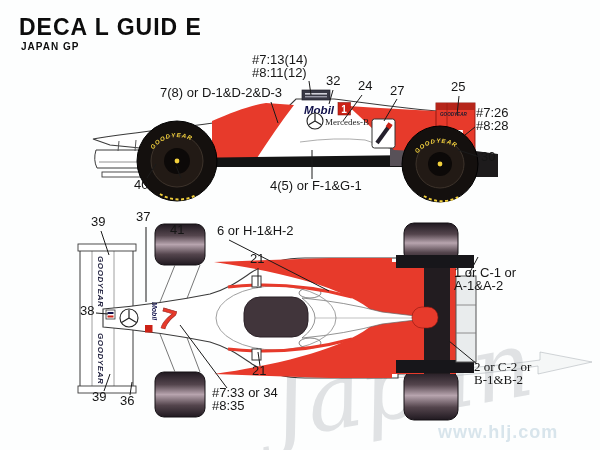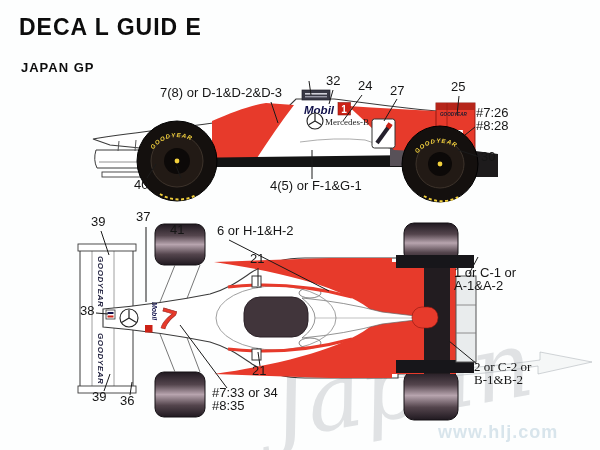--- a/index.html
+++ b/index.html
@@ -1,20 +1,20 @@
 <!DOCTYPE html>
 <html><head>
 <meta charset="utf-8">
 <style>
   html,body{margin:0;padding:0;background:#ffffff;}
   #canvas{position:relative;width:600px;height:450px;background:#fdfefe;overflow:hidden;
           font-family:"Liberation Sans",sans-serif;}
   .title{position:absolute;left:19px;top:14px;font-size:23px;font-weight:bold;color:#0d0d0d;
          letter-spacing:1px;}
-  .subtitle{position:absolute;left:21px;top:60px;font-size:13px;font-weight:bold;color:#0d0d0d;
+  .subtitle{position:absolute;left:21px;top:41px;font-size:10px;font-weight:bold;color:#0d0d0d;
          letter-spacing:1px;}
   .lbl{position:absolute;font-size:13px;color:#161616;line-height:12.5px;white-space:nowrap;}
   svg{position:absolute;left:0;top:0;}
   .wm-brand{position:absolute;left:253px;top:330px;font-size:34px;font-weight:bold;font-style:italic;
             color:rgba(148,154,158,0.45);letter-spacing:-1px;}
   .wm-script{position:absolute;left:268px;top:328px;width:310px;font-family:"DejaVu Serif",serif;
              font-style:italic;font-size:92px;color:rgba(170,176,181,0.35);transform:rotate(-10deg);}
   .wm-url{position:absolute;left:438px;top:422px;font-size:18px;font-weight:bold;
           color:rgba(186,208,221,0.55);letter-spacing:1px;}
 </style>
@@ -225,20 +225,24 @@
       <line x1="477" y1="364" x2="449" y2="341"></line>
       <line x1="104" y1="391" x2="110" y2="374"></line>
       <line x1="130" y1="395" x2="132" y2="382"></line>
       <line x1="227" y1="388" x2="180" y2="325"></line>
     </g>
   </svg>
 
   <div class="title">DECA L GUID E</div>
   <div class="subtitle">JAPAN GP</div>
 
+  <div class="lbl" style="left:252px;top:54px;">
+    <div>#7:13(14)</div>
+    <div>#8:11(12)</div>
+  </div>
   <div class="lbl" style="left:326px;top:75px;">32</div>
   <div class="lbl" style="left:358px;top:80px;">24</div>
   <div class="lbl" style="left:390px;top:85px;">27</div>
   <div class="lbl" style="left:451px;top:81px;">25</div>
   <div class="lbl" style="left:476px;top:107px;">
     <div>#7:26</div>
     <div>#8:28</div>
   </div>
   <div class="lbl" style="left:481px;top:151px;">30</div>
   <div class="lbl" style="left:160px;top:87px;">7(8) or D-1&amp;D-2&amp;D-3</div>

